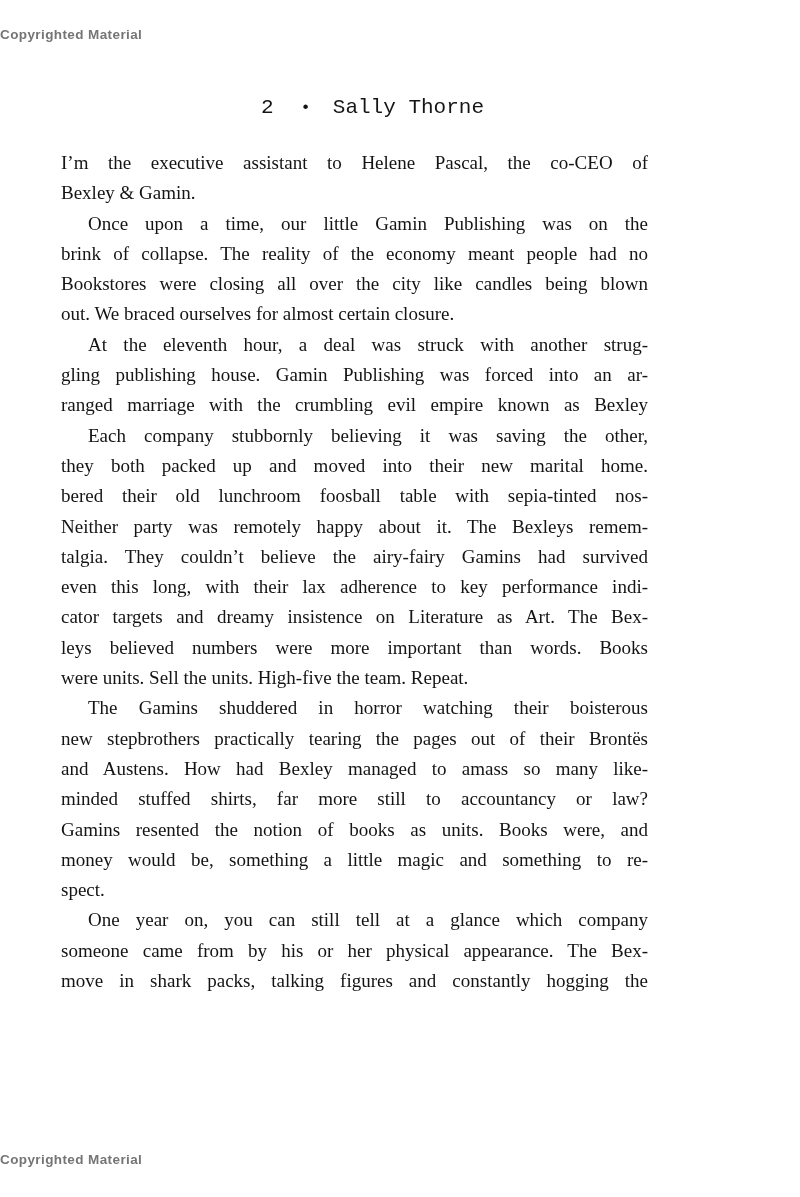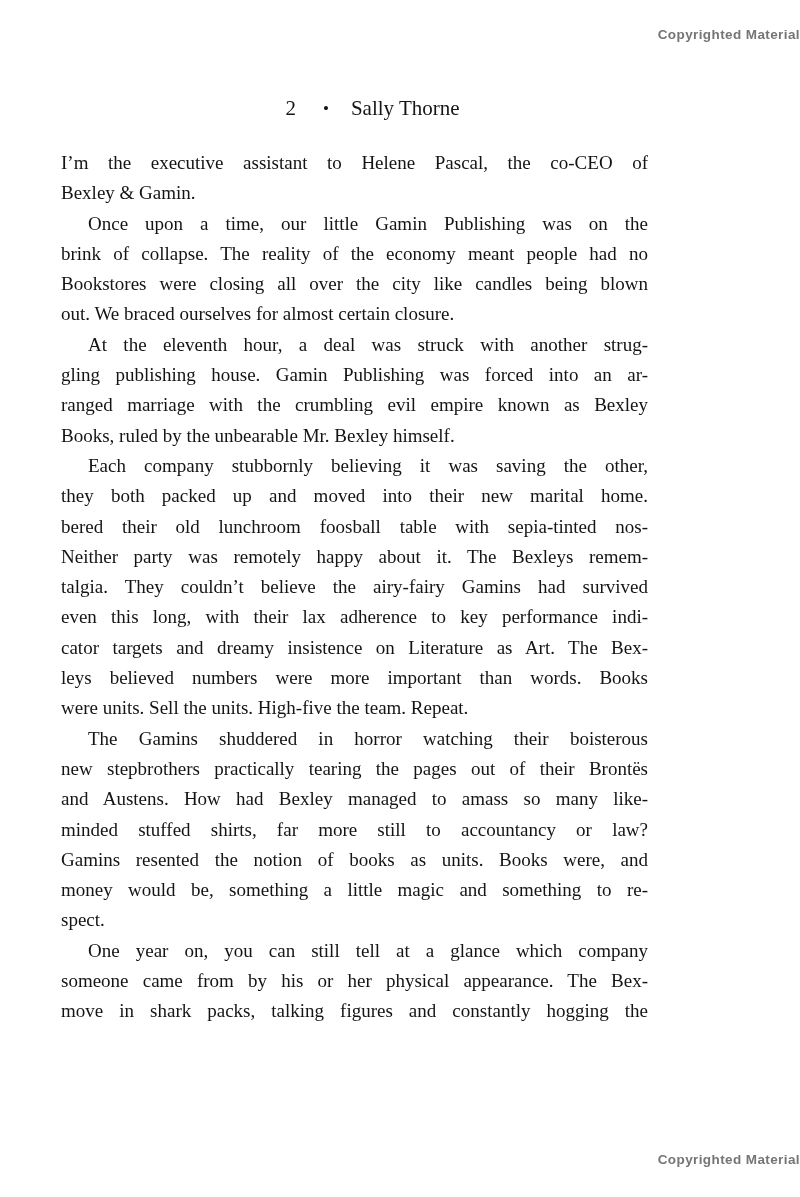--- a/index.html
+++ b/index.html
@@ -6,36 +6,36 @@
   html, body { width: 800px; height: 1197px; }
   body {
     position: relative;
     background: #ffffff;
     overflow: hidden;
   }
   .copyright {
     position: absolute;
     left: 0;
     width: 800px;
-    text-align: right;
+    text-align: left;
     font-family: "Liberation Sans", sans-serif;
     font-weight: bold;
     font-size: 13.5px;
     letter-spacing: 0.4px;
     color: #757575;
   }
   .copyright.top { top: 27px; }
   .copyright.bottom { top: 1152px; }
   .page-header {
     position: absolute;
     left: 79px;
     width: 587px;
     top: 96px;
     text-align: center;
-    font-family: Liberation Serif, serif;
+    font-family: Liberation Mono, monospace;
     font-size: 21px;
     color: #151515;
     white-space: nowrap;
   }
   .page-header .pagenum { display: inline-block; }
   .page-header .bullet {
     display: inline-block;
     margin: 0 22px 0 27px;
     font-size: 17px;
     vertical-align: 1px;
@@ -80,21 +80,20 @@
     <div class="paragraph">
       <div class="line indent">Once upon a time, our little Gamin Publishing was on the</div>
       <div class="line">brink of collapse. The reality of the economy meant people had no</div>
       <div class="line">Bookstores were closing all over the city like candles being blown</div>
       <div class="line last">out. We braced ourselves for almost certain closure.</div>
     </div>
     <div class="paragraph">
       <div class="line indent">At the eleventh hour, a deal was struck with another strug-</div>
       <div class="line">gling publishing house. Gamin Publishing was forced into an ar-</div>
       <div class="line">ranged marriage with the crumbling evil empire known as Bexley</div>
-      <div class="line last">Books, ruled by the unbearable Mr. Bexley himself.</div>
     </div>
     <div class="paragraph">
       <div class="line indent">Each company stubbornly believing it was saving the other,</div>
       <div class="line">they both packed up and moved into their new marital home.</div>
       <div class="line">bered their old lunchroom foosball table with sepia-tinted nos-</div>
       <div class="line">Neither party was remotely happy about it. The Bexleys remem-</div>
       <div class="line">talgia. They couldn’t believe the airy-fairy Gamins had survived</div>
       <div class="line">even this long, with their lax adherence to key performance indi-</div>
       <div class="line">cator targets and dreamy insistence on Literature as Art. The Bex-</div>
       <div class="line">leys believed numbers were more important than words. Books</div>

